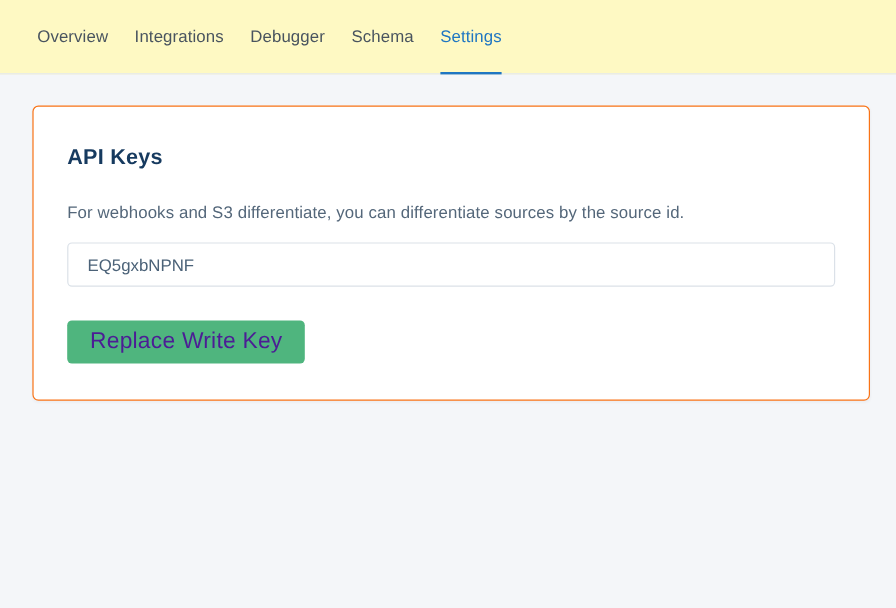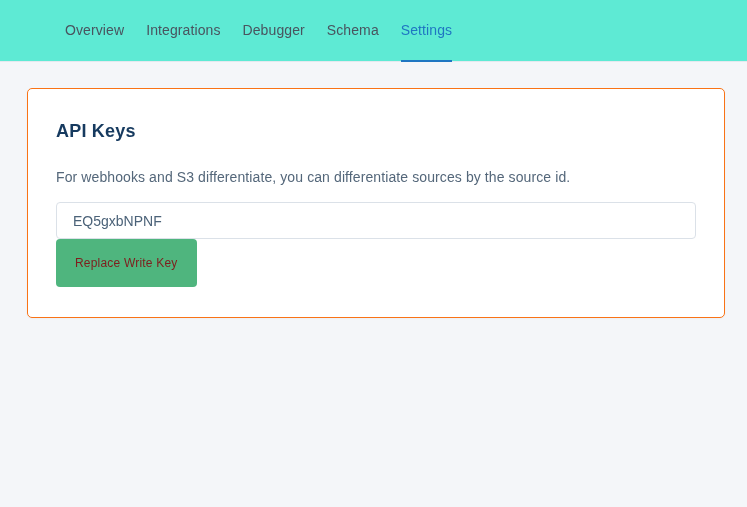--- a/index.html
+++ b/index.html
@@ -5,25 +5,25 @@
   * { box-sizing: border-box; margin: 0; padding: 0; }
   html, body {
     width: 747px; height: 507px;
     background: #f4f6f9;
     font-family: "Liberation Sans", "DejaVu Sans", sans-serif;
     overflow: hidden;
   }
   
   .tabbar {
     height: 62px;
-    background: #5eead4;
+    background: #fef9c3;
     border-bottom: 1px solid #e4e9ef;
     display: flex;
     align-items: stretch;
-    padding-left: 65px;
+    padding-left: 31px;
   }
   .tab {
     display: flex;
     align-items: center;
     margin-right: 22px;
     font-size: 14px;
     color: #49545f;
     cursor: pointer;
     border-bottom: 2px solid transparent;
     margin-bottom: -1px;
@@ -68,32 +68,32 @@
     height: 37px;
     border: 1px solid #dbe1e8;
     border-radius: 4px;
     background: #ffffff;
     padding: 0 16px;
     font-family: "Liberation Sans", "DejaVu Sans", sans-serif;
     font-size: 14px;
     color: #4b6278;
     outline: none;
   }
-  .input-gap { }
+  .input-gap { margin-bottom: 28px; }
   .input-gap-sm { margin-bottom: 23px; }
   .green-btn {
     display: inline-block;
     background: #4fb57e;
-    color: #7f1d1d;
+    color: #4c1d95;
     border: none;
     border-radius: 4px;
-    height: 48px;
+    height: 36px;
     padding: 0 19px;
     font-family: "Liberation Sans", "DejaVu Sans", sans-serif;
-    font-size: 12px;
+    font-size: 19px;
     cursor: pointer;
     letter-spacing: 0.2px;
   }
 </style>
 </head>
 <body>
 
 <div class="tabbar">
   <div class="tab">Overview</div>
   <div class="tab">Integrations</div>

